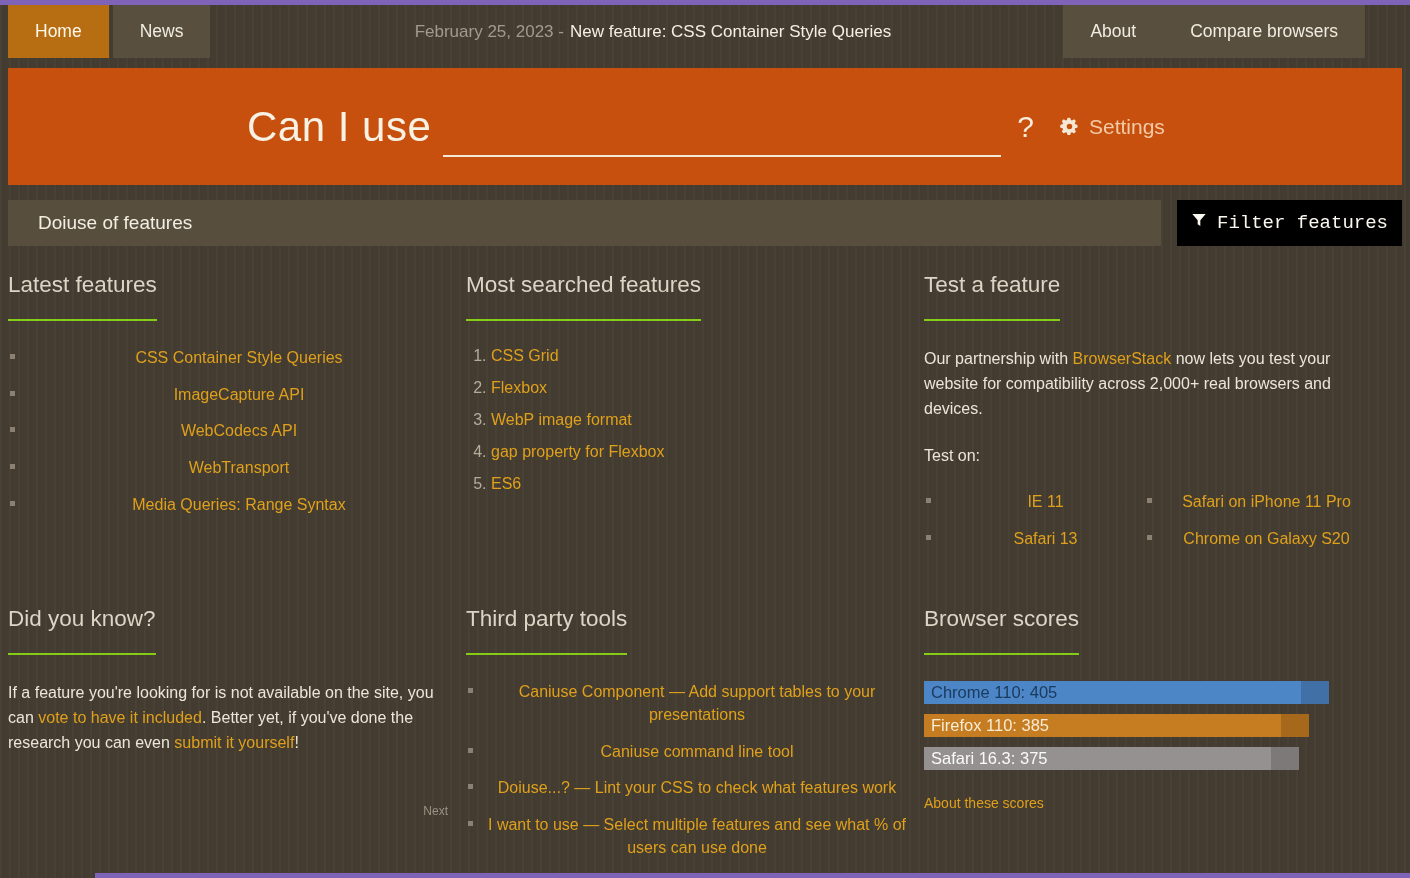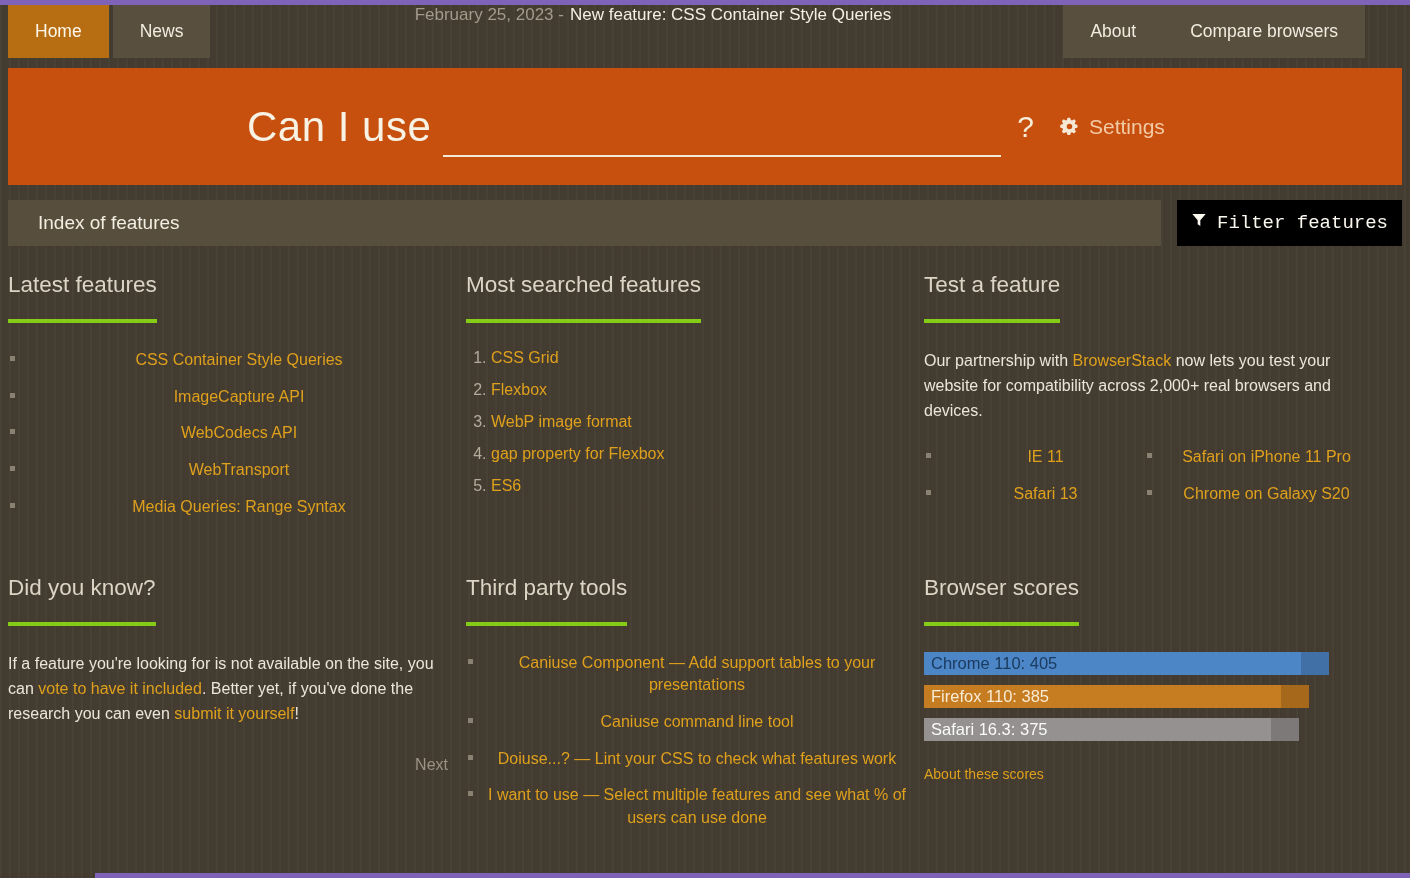--- a/index.html
+++ b/index.html
@@ -19,21 +19,21 @@
   .purple-strip-top { height:5px; background:#7f63b8; }
   .purple-strip-bottom { position:absolute; bottom:0; left:95px; right:0; height:5px; background:#7f63b8; }
 
   
   .topbar { display:flex; align-items:stretch; height:53px; padding-right:33px; }
   .tab { display:flex; align-items:center; padding:0 27px; font-size:17.5px;
          background:#584f3e; color:#f1ece0; cursor:pointer; white-space:nowrap; }
   .tab-home { background:#b76d12; color:#fdf8ea; margin-left:8px; }
   .tab-news { margin-left:4px; }
   .tab-compare { margin-right:12px; }
-  .news-ticker { flex:1; display:flex; justify-content:center;
+  .news-ticker { flex:1; display:flex; align-items:center; justify-content:center;
                  font-size:17px; cursor:pointer; gap:6px;margin-left:32px; }
   .news-date { color:#a29a8b; }
   .news-title { color:#f4efe3; }
 
   
   .hero { height:117px; margin:10px 8px 0; background:#c8500e;
           display:flex; align-items:center; }
   .logo { font-size:42px; font-weight:300; color:#f8f2e4; margin:0 0 0 239px;
           letter-spacing:0.5px; cursor:pointer; }
   .search-input { width:558px; margin-left:12px; position:relative; top:10px;
@@ -50,36 +50,36 @@
           padding-left:30px; font-size:19px; color:#f3eee2; cursor:pointer; }
   .filter-btn { width:225px; background:#000000; border:none; display:flex;
           align-items:center; justify-content:center; gap:10px; font-size:19px;
           color:#fbf8ef; cursor:pointer; font-family:Liberation Mono, monospace; }
 
   
   .grid { display:grid; grid-template-columns:440px 440px 1fr;
           gap:42px 18px; padding:26px 25px 0 8px; }
   .r1 { min-height:245px; }
   h2 { font-size:22.5px; font-weight:400; color:#dcd5c6; margin:0 0 26px;
-       padding-bottom:21px; border-bottom:4px solid #84cc16; display:table; }
+       padding-bottom:21px; border-bottom:2px solid #84cc16; display:table; }
 
   ul.features { list-style:none; margin:0; padding:0;text-align:center; }
   ul.features li { position:relative; padding-left:22px; margin-bottom:14px;
        font-size:16px; line-height:1.42; }
   ul.features li .bullet { position:absolute; left:2px; top:7px; width:5px; height:5px;
        background:#8a8173; }
 
   ol.ranked { margin:0; padding-left:25px; }
   ol.ranked li { margin-bottom:14px; font-size:16px; color:#b3ab9c; }
 
   p.body-text { margin:0 0 22px; font-size:16px; line-height:1.56; color:#ebe6d9; }
   .test-on-cols { display:flex; margin-top:6px; }
   .test-on-cols ul.features { min-width:221px; }
 
-  .next-label { text-align:right; color:#9b9384; font-size:16px; margin-top:30px; cursor:pointer; }
+  .next-label { text-align:right; color:#9b9384; font-size:12px; margin-top:48px; cursor:pointer; }
 
   
   .score-tabs { display:flex; gap:8px; margin:2px 0 22px; }
   .score-tab { border:none; padding:8px 12px; font-size:14.5px; font-family:inherit; cursor:pointer; }
   .score-tab-current { background:#cf8a0f; color:#453811; }
   .score-tab-dev { background:#56503f; color:#958f7d; }
   .score-bar { height:23px; margin-bottom:10px; position:relative; display:flex;
        align-items:center; padding-left:7px; font-size:16.5px; white-space:nowrap; }
   .score-bar::after { content:""; position:absolute; right:0; top:0; bottom:0;
        width:28px; background:rgba(0,0,0,0.16); }
@@ -110,21 +110,21 @@
       <svg width="19" height="19" viewBox="0 0 24 24" fill="#f6e8d6">
         <path d="M12 8.5a3.5 3.5 0 1 0 0 7 3.5 3.5 0 0 0 0-7zm9.4 5.2l-2.2.6a7.4 7.4 0 0 1-.6 1.5l1.2 2a.9.9 0 0 1-.1 1.1l-1.4 1.4a.9.9 0 0 1-1.1.1l-2-1.2c-.5.3-1 .5-1.5.6l-.6 2.2a.9.9 0 0 1-.9.7h-2a.9.9 0 0 1-.9-.7l-.6-2.2c-.5-.1-1-.3-1.5-.6l-2 1.2a.9.9 0 0 1-1.1-.1L2.7 18.9a.9.9 0 0 1-.1-1.1l1.2-2c-.3-.5-.5-1-.6-1.5l-2.2-.6a.9.9 0 0 1-.7-.9v-2c0-.4.3-.8.7-.9l2.2-.6c.1-.5.3-1 .6-1.5l-1.2-2a.9.9 0 0 1 .1-1.1L4.1 3.3a.9.9 0 0 1 1.1-.1l2 1.2c.5-.3 1-.5 1.5-.6l.6-2.2a.9.9 0 0 1 .9-.7h2c.4 0 .8.3.9.7l.6 2.2c.5.1 1 .3 1.5.6l2-1.2a.9.9 0 0 1 1.1.1l1.4 1.4c.3.3.3.8.1 1.1l-1.2 2c.3.5.5 1 .6 1.5l2.2.6c.4.1.7.5.7.9v2c0 .4-.3.8-.7.9z"></path>
       </svg>
     </span>
     <span>Settings</span>
   </span>
 </section>
 
 <div class="index-row">
   <div class="index-bar">
-    <span>Index of features</span>
+    <span>Doiuse of features</span>
   </div>
   <button class="filter-btn">
     <span>
       <svg width="16" height="16" viewBox="0 0 24 24" fill="#fbf8ef">
         <path d="M2 3h20l-8 9.5V21l-4-2.5V12.5z"></path>
       </svg>
     </span>
     <span>Filter features</span>
   </button>
 </div>
@@ -149,20 +149,21 @@
       <li><a class="link">Flexbox</a></li>
       <li><a class="link">WebP image format</a></li>
       <li><a class="link">gap property for Flexbox</a></li>
       <li><a class="link">ES6</a></li>
     </ol>
   </section>
 
   <section class="r1">
     <h2>Test a feature</h2>
     <p class="body-text"><span>Our partnership with </span><a class="link">BrowserStack</a><span> now lets you test your website for compatibility across 2,000+ real browsers and devices.</span></p>
+    <p class="body-text">Test on:</p>
     <div class="test-on-cols">
       <ul class="features">
         <li><span class="bullet"></span><a class="link">IE 11</a></li>
         <li><span class="bullet"></span><a class="link">Safari 13</a></li>
       </ul>
       <ul class="features">
         <li><span class="bullet"></span><a class="link">Safari on iPhone 11 Pro</a></li>
         <li><span class="bullet"></span><a class="link">Chrome on Galaxy S20</a></li>
       </ul>
     </div>

